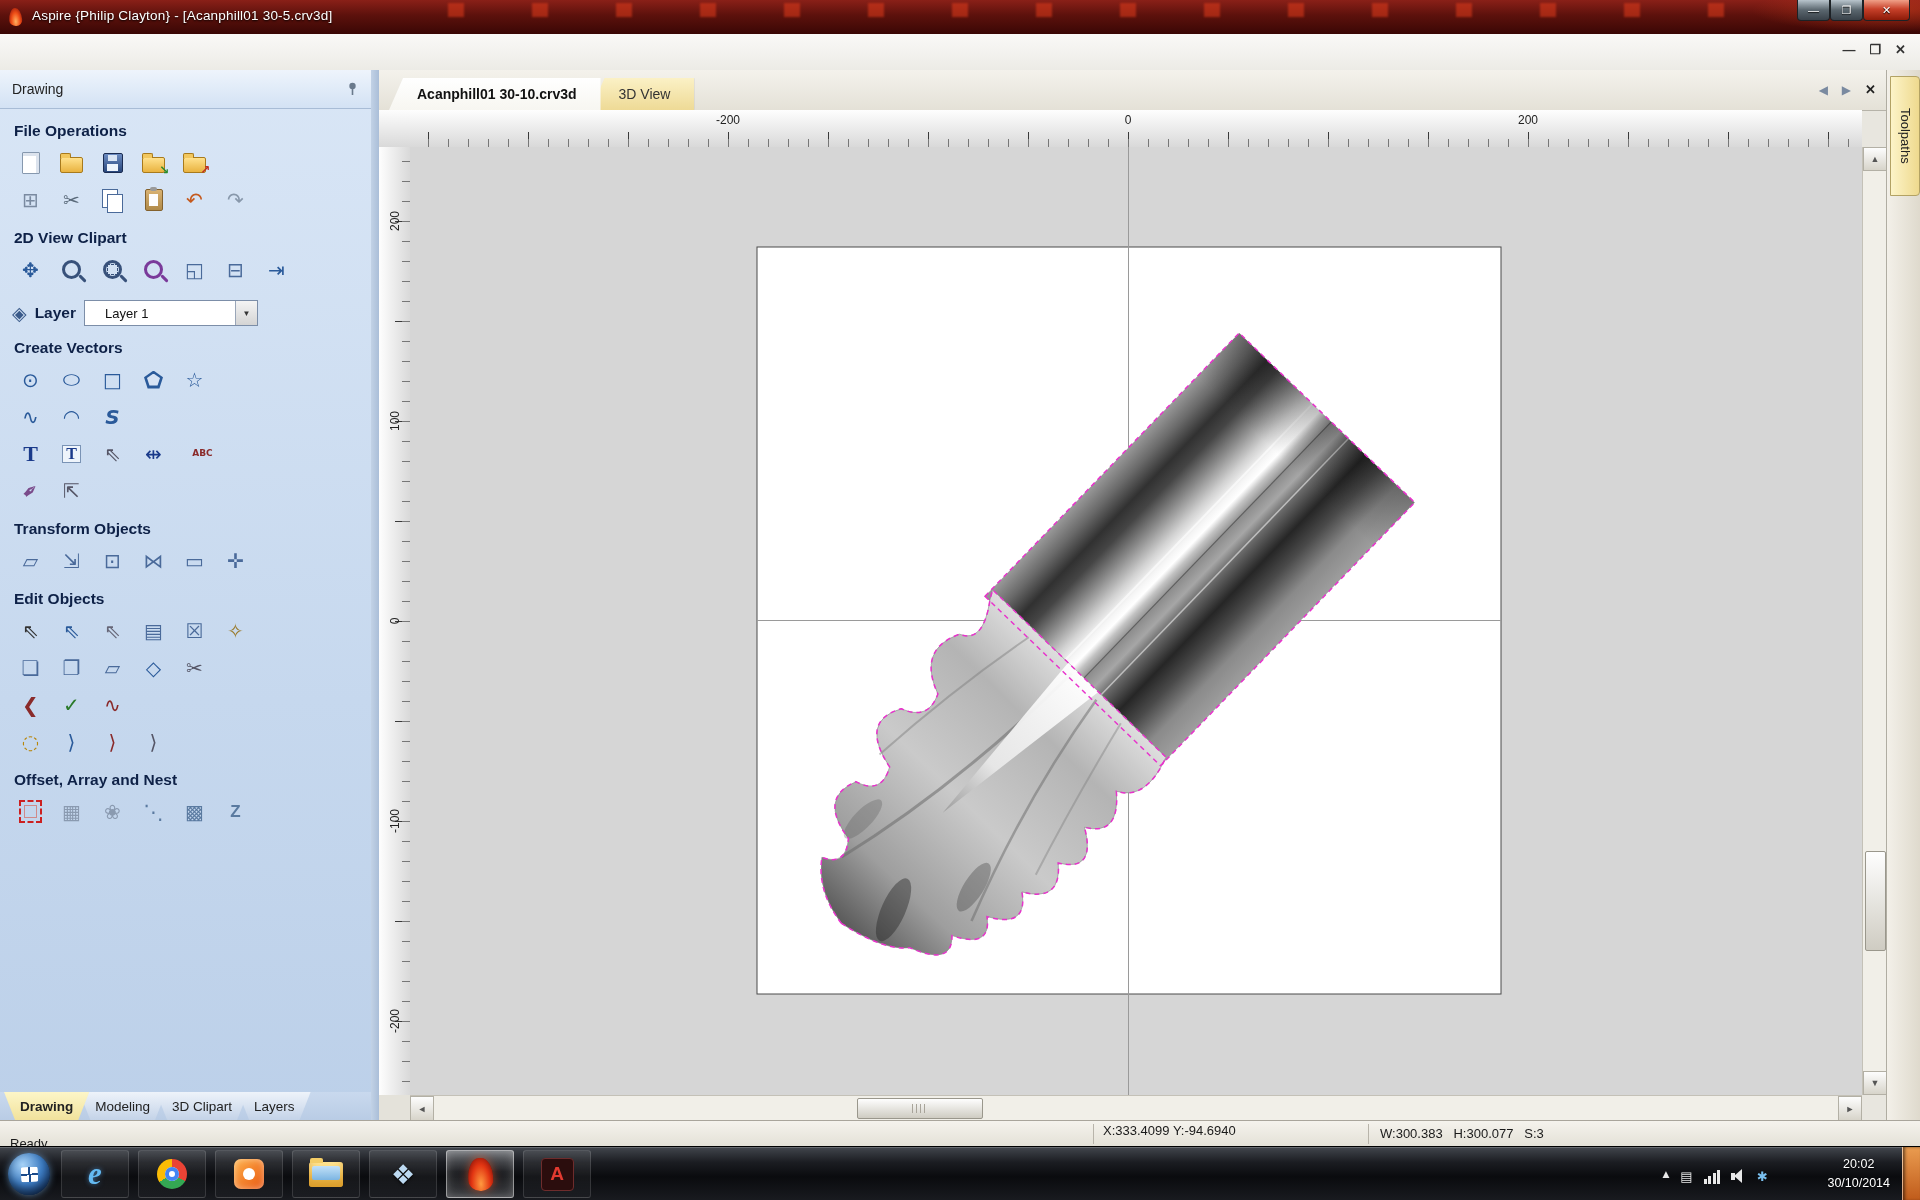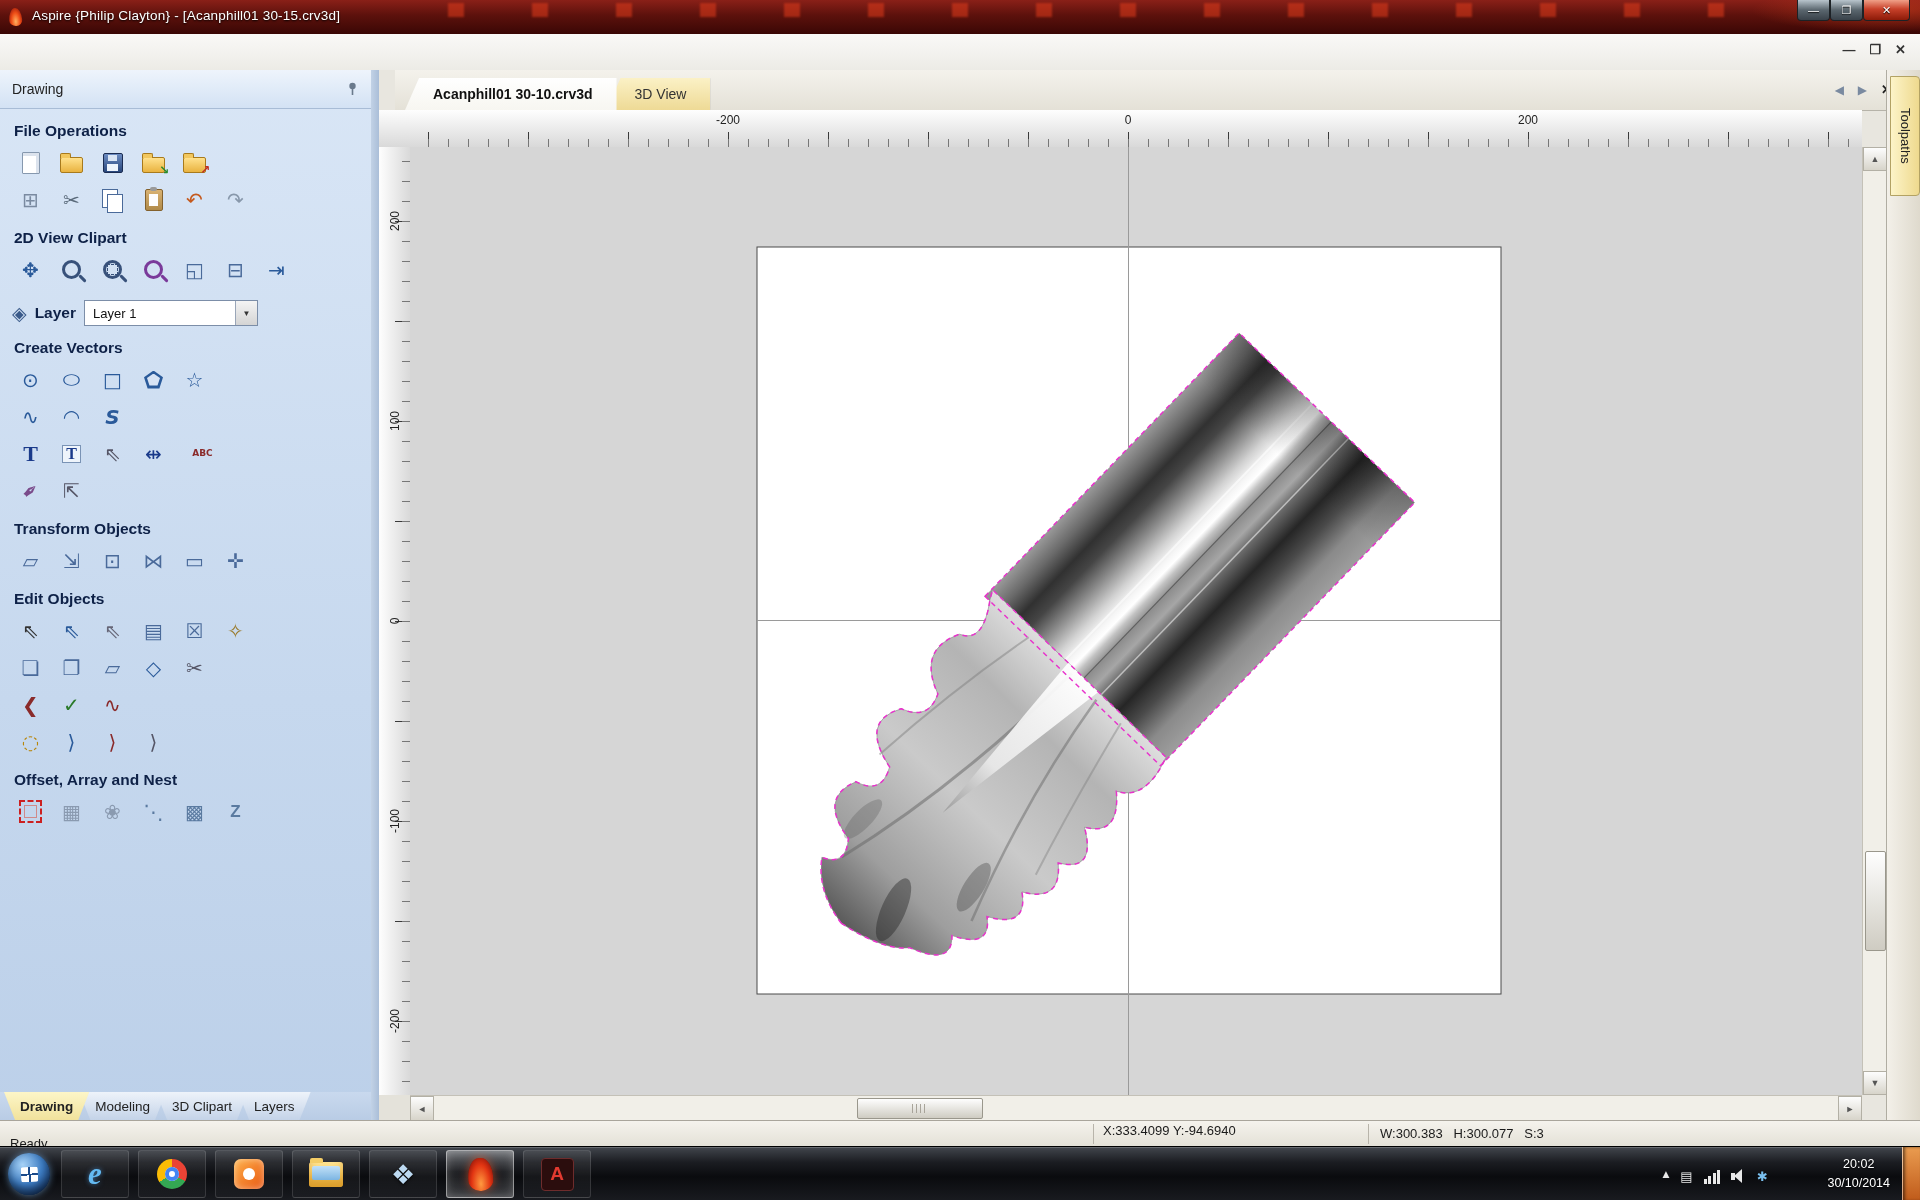--- a/index.html
+++ b/index.html
@@ -55,21 +55,21 @@
   .glyph.boxed{border:1.5px solid #7a93b5;padding:0 3px;font-size:16px;background:#eef4fb;}
   .glyph.tiny{font-size:9px;font-weight:bold;}
   .glyph.rot{display:inline-block;transform:rotate(-42deg);}
   .glyph.boldz{font-weight:bold;font-size:17px;font-family:"Liberation Sans",sans-serif;}
 
   .layer-row{display:flex;align-items:center;margin:14px 0 2px 12px;gap:8px;}
   .layer-row .glyph{font-size:19px;}
   .layer-label{font-size:15.5px;font-weight:bold;color:#0e2147;}
   .layer-select{width:172px;height:24px;background:#fff;border:1px solid #7c8ea8;
     display:flex;align-items:center;font-size:13px;color:#111;}
-  .layer-select .val{flex:1;padding-left:8px;}
+  .layer-select .val{flex:1;padding-left:20px;}
   .dd-btn{width:21px;height:100%;background:linear-gradient(#f4f4f4,#d4d4d4);
     border-left:1px solid #9aa6b8;display:flex;align-items:center;justify-content:center;
     font-size:8px;color:#333;}
 
   
   .shp{position:relative;display:inline-block;}
   .shp-page{width:16px;height:20px;background:#fff;border:1px solid #8698ae;border-radius:1px;
     box-shadow:inset -3px 3px 0 rgba(205,215,230,.7);}
   .shp-folder,.shp-folder-import,.shp-folder-export{width:21px;height:14px;margin-top:5px;
     background:linear-gradient(#ffe18c,#e9b340);border:1px solid #a87a1c;border-radius:2px;}
@@ -110,21 +110,21 @@
     clip-path:polygon(0 0,100% 0,calc(100% - 11px) 100%,11px 100%);
     background:linear-gradient(#eef3fa,#c4d3e8);filter:drop-shadow(0 0 1px #8898ac);}
   .ptab.active{background:linear-gradient(#fdf6c8,#f1e29c);font-weight:bold;z-index:2;}
 
   
   #splitter{position:absolute;left:371px;top:70px;width:8px;height:1050px;
     background:linear-gradient(90deg,#c2d2e6,#aabed8);}
 
   
   #canvas-col{position:absolute;left:379px;top:70px;width:1507px;height:1050px;background:#e8e6df;}
-  #ctabbar{position:absolute;left:16px;top:0;width:100%;height:40px;
+  #ctabbar{position:absolute;left:0;top:0;width:100%;height:40px;
     background:linear-gradient(#f4f2ec,#e4e1d7);border-bottom:1px solid #b6b3a9;}
   #ctabs{position:absolute;left:10px;bottom:0;display:flex;height:32px;}
   .ctab{position:relative;height:32px;display:flex;align-items:center;padding:0 24px 0 28px;
     margin-right:-10px;font-size:14px;color:#333;
     clip-path:polygon(14px 0,100% 0,100% 100%,0 100%);
     background:linear-gradient(#fbf1c6,#eeda96);filter:drop-shadow(0 0 1px #99958a);}
   .ctab.active{background:linear-gradient(#ffffff,#f7f6f1);font-weight:bold;color:#111;z-index:2;}
   #ctab-ctrl{position:absolute;right:10px;top:12px;display:flex;gap:14px;align-items:center;
     font-size:12px;color:#7a8aa0;}
   #ctab-ctrl .x{color:#222;font-weight:bold;font-size:13px;}
@@ -247,21 +247,21 @@
     background:linear-gradient(180deg,#ea9c50,#bf5a1a);
     border-left:1px solid rgba(255,255,255,.45);box-shadow:inset 2px 0 3px rgba(0,0,0,.5);}
 </style>
 </head>
 <body>
 
 <div id="root">
 
   <div id="titlebar">
     <div class="flame"></div>
-    <span id="title-text">Aspire {Philip Clayton} - [Acanphill01 30-15.crv3d]</span>
+    <span id="title-text">Aspire {Philip Clayton} - [Acanphill01 30-5.crv3d]</span>
     <div id="win-controls">
       <div class="wbtn">—</div>
       <div class="wbtn">❐</div>
       <div class="wbtn close">✕</div>
     </div>
   </div>
 
   <div id="menubar">
     <div id="child-controls">
       <span>—</span>

